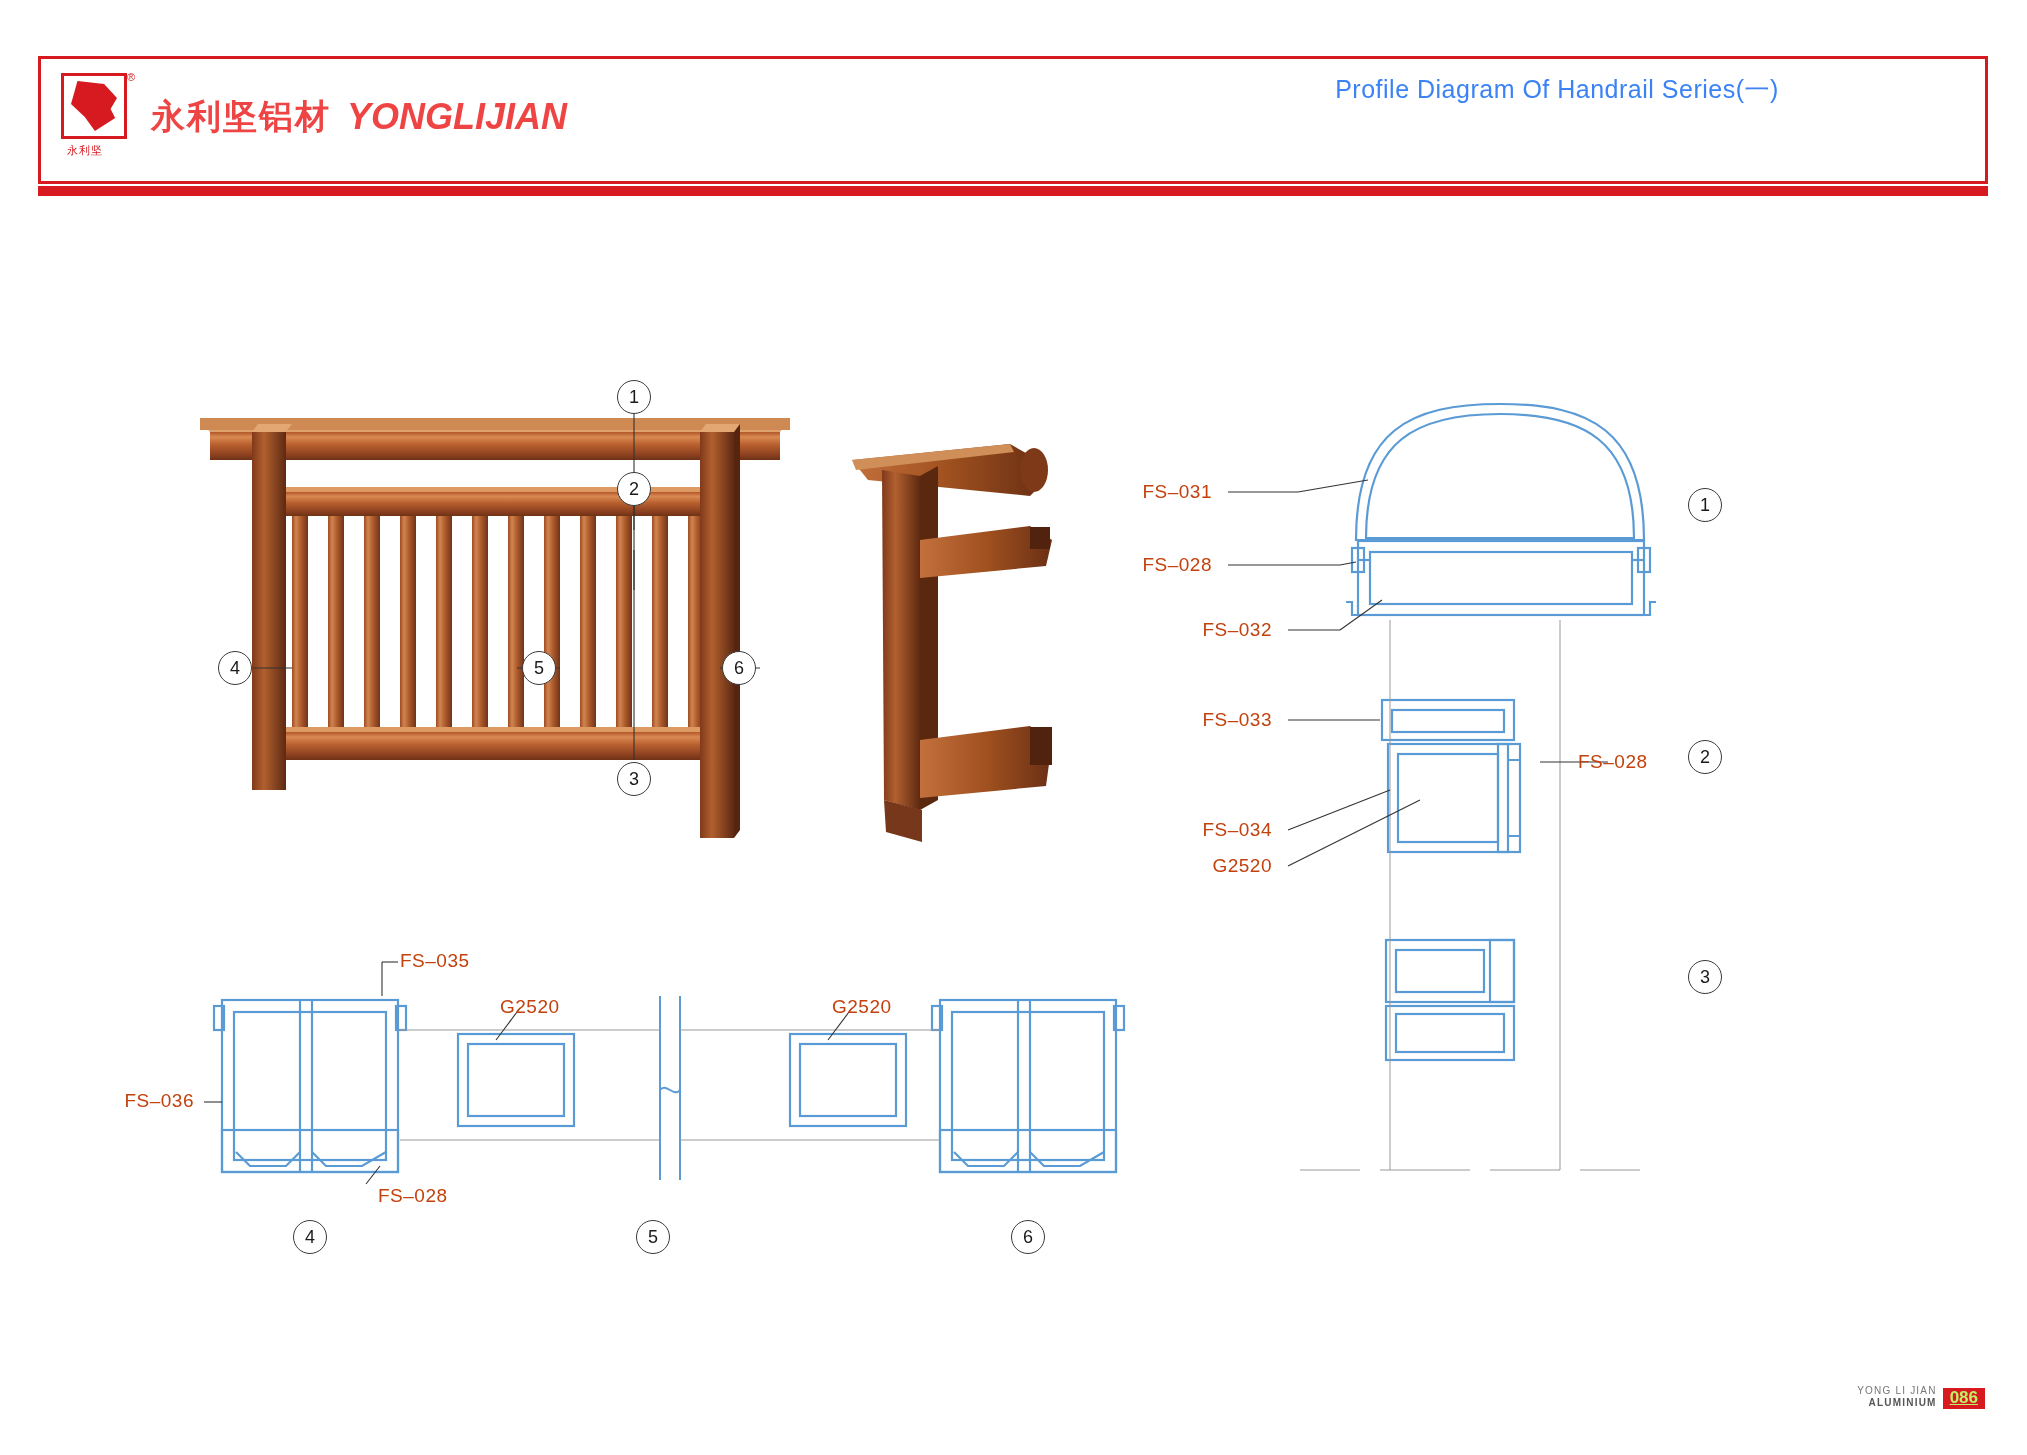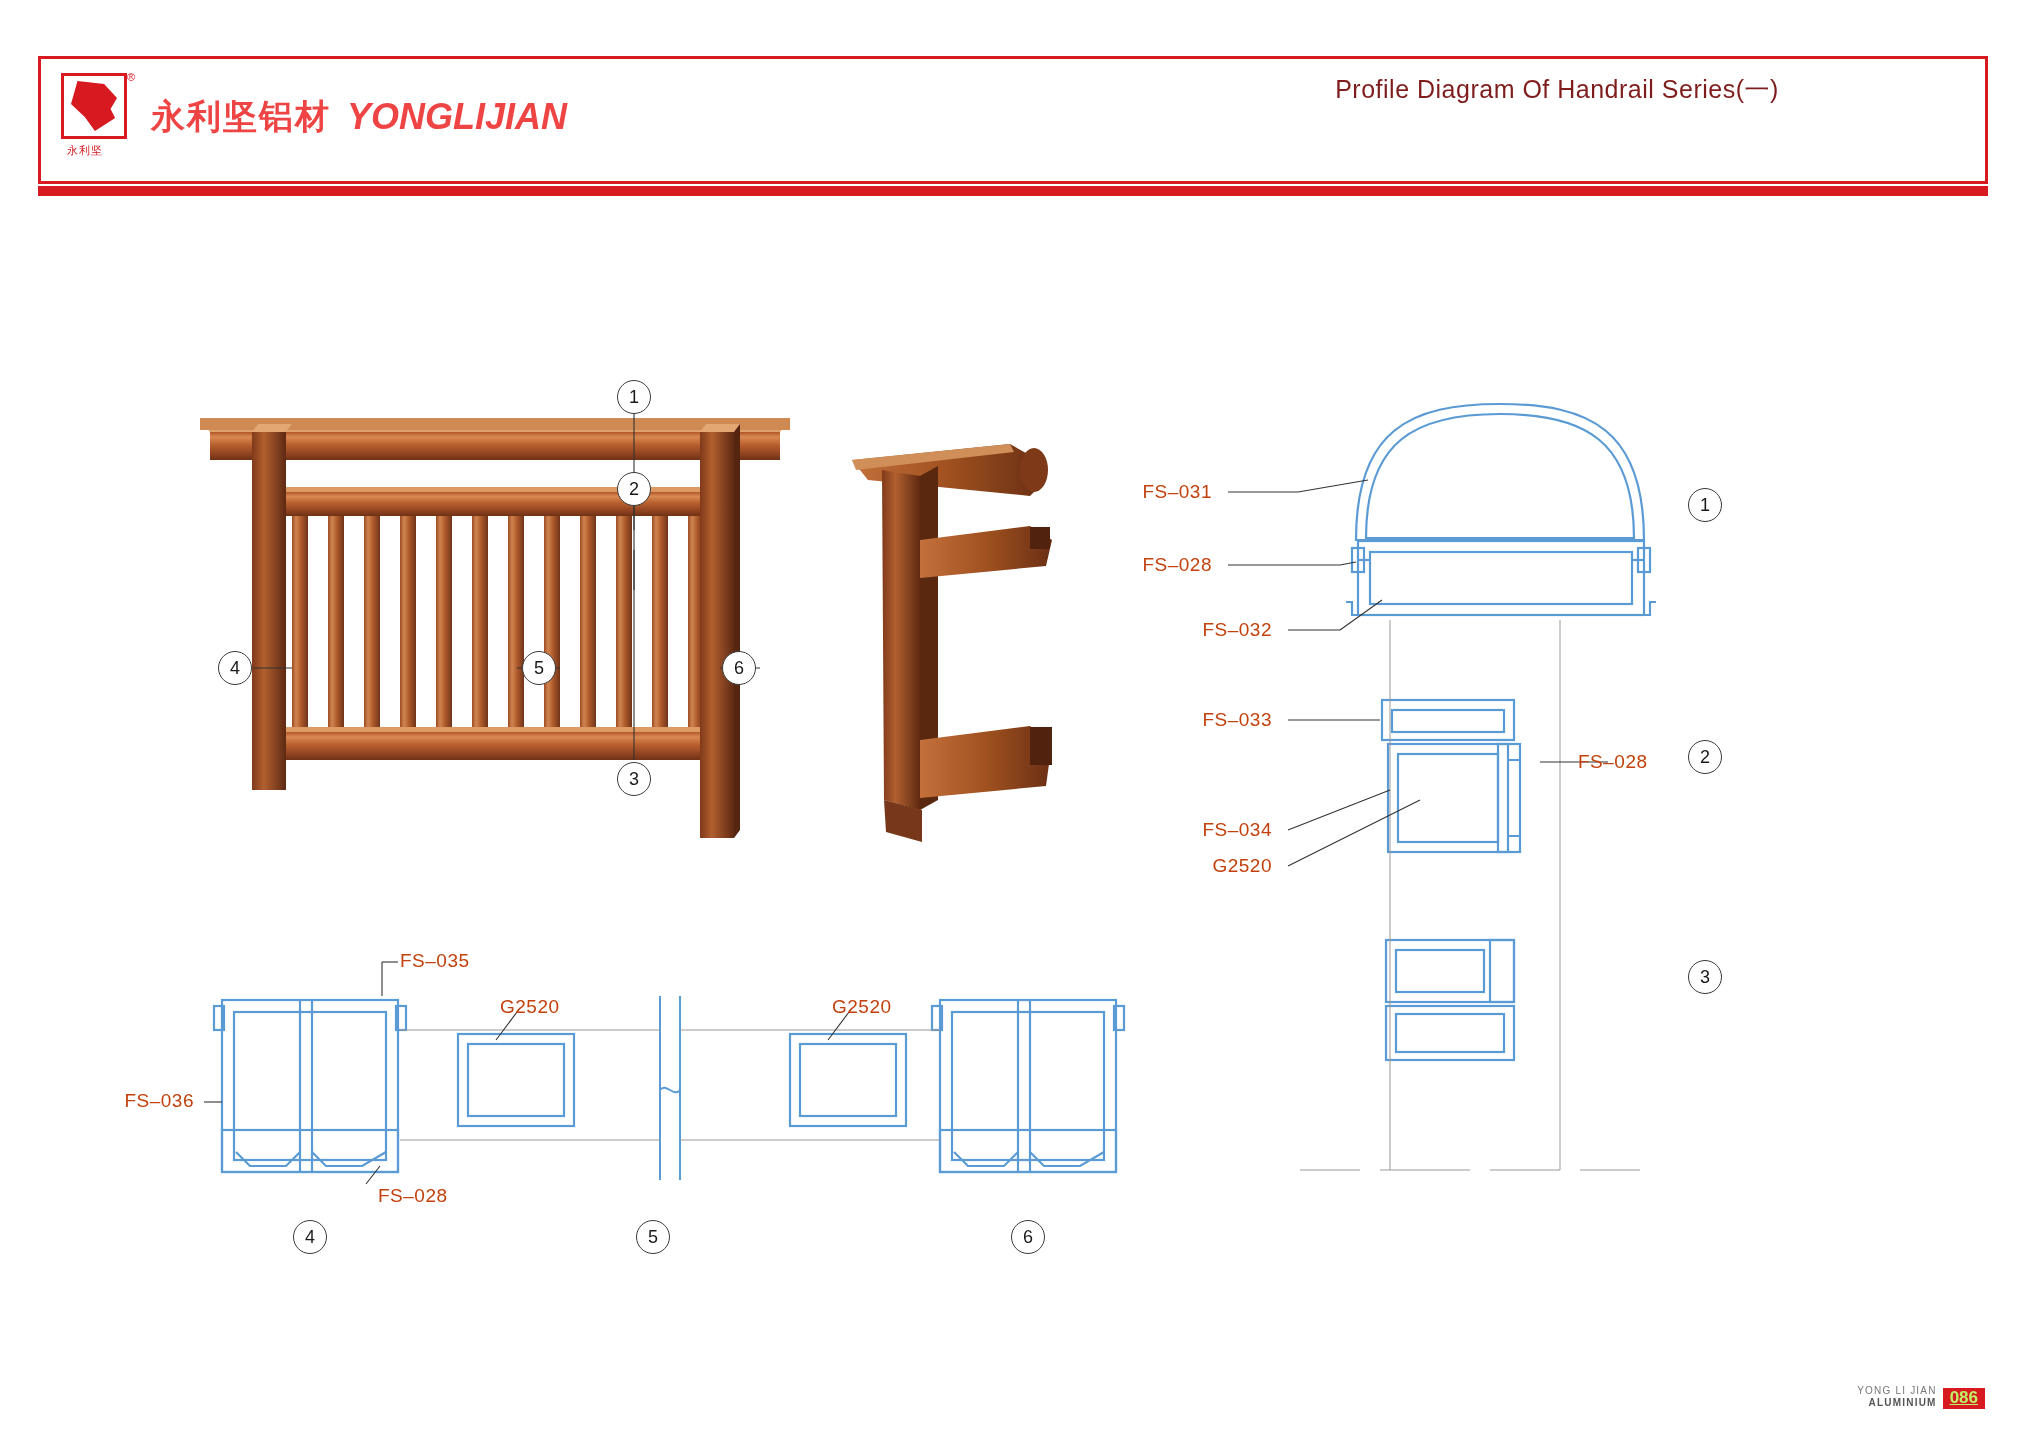--- a/index.html
+++ b/index.html
@@ -100,21 +100,21 @@
   }
   .title-cn {
     font-size: 30px;
     color: #1a1a1a;
     letter-spacing: 3px;
     font-family: "DejaVu Sans", sans-serif;
     margin-bottom: 10px;
   }
   .title-en {
     font-size: 25px;
-    color: #7f1d1d;
+    color: #3b82f6;
     letter-spacing: 0.5px;
   }
 
   
   .sheet {
     position: absolute;
     left: 0;
     top: 0;
     width: 2027px;
     height: 1455px;

